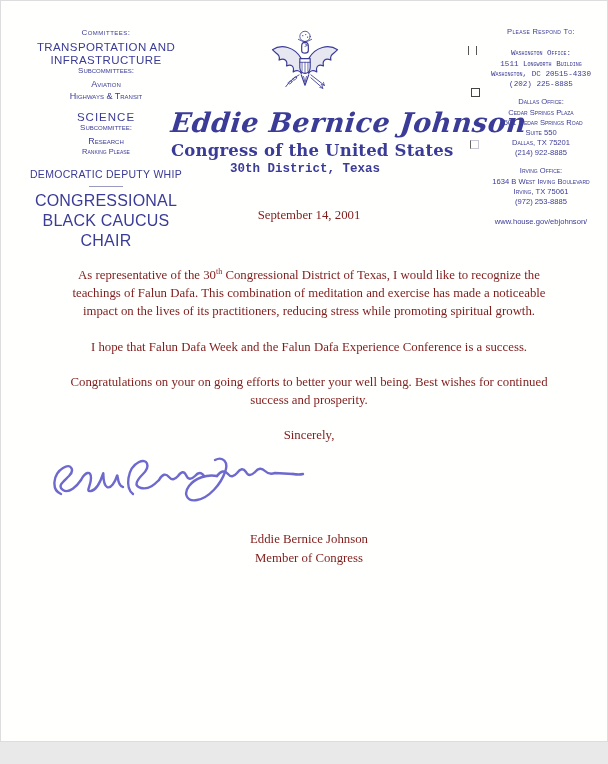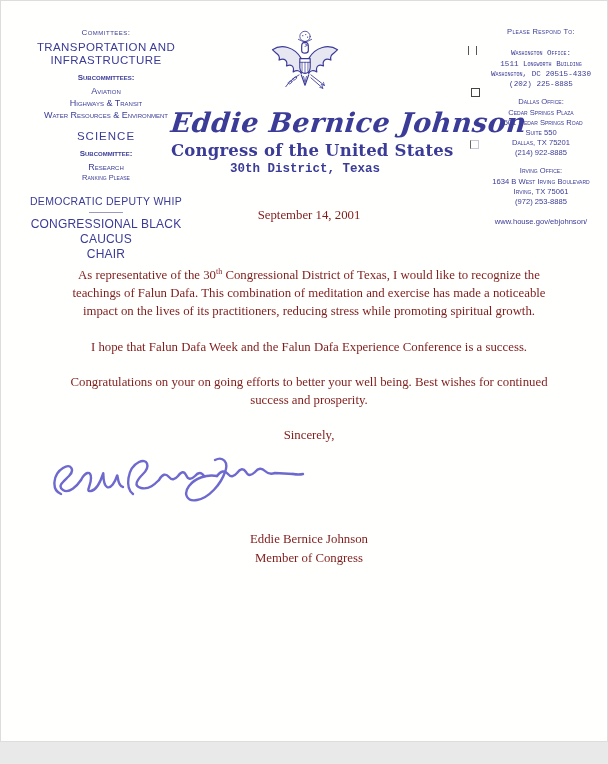--- a/index.html
+++ b/index.html
@@ -15,27 +15,27 @@
     color:#3b3b98;
   }
   
   .committees{
     position:absolute;left:6px;top:28px;width:198px;
     text-align:center;line-height:1.1;
   }
   .sc{font-variant:small-caps;}
   .c-head{font-size:8px;letter-spacing:.5px;margin-bottom:3px;}
   .c-main{font-size:11.5px;letter-spacing:.4px;line-height:1.15;}
-  .c-subhead{font-size:8px;margin-top:7px;margin-bottom:2px;font-weight:bold;}
+  .c-subhead{font-size:8px;margin-bottom:2px;}
   .c-item{font-size:9px;line-height:1.35;}
   .c-item-sm{font-size:7.5px;line-height:1.4;}
   .c-main2{font-size:11.5px;letter-spacing:1px;margin-top:9px;}
   .c-role{font-size:10.5px;letter-spacing:.3px;margin-top:12px;}
   .c-div{width:34px;height:1px;background:#9a9ac0;margin:5px auto 4px auto;}
-  .c-role2{font-size:12px;letter-spacing:.2px;line-height:1.25;}
+  .c-role2{font-size:16px;letter-spacing:.2px;line-height:1.25;}
   
   .center-head{
     position:absolute;left:170px;top:28px;width:268px;text-align:center;
   }
   .eagle{display:block;margin:0 auto;}
   .member-name{
     font-family:"DejaVu Serif","Liberation Serif",serif;
     font-style:italic;font-weight:bold;
     font-size:27px;letter-spacing:.5px;
     transform:skewX(-6deg);
@@ -86,21 +86,20 @@
 
   <div class="committees">
     <div class="c-head sc">Committees:</div>
     <div class="c-main">
       <div>TRANSPORTATION AND</div>
       <div>INFRASTRUCTURE</div>
     </div>
     <div class="c-subhead sc">Subcommittees:</div>
     <div class="c-item sc">Aviation</div>
     <div class="c-item sc">Highways &amp; Transit</div>
-    <div class="c-item sc">Water Resources &amp; Environment</div>
     <div class="c-main2">SCIENCE</div>
     <div class="c-subhead sc">Subcommittee:</div>
     <div class="c-item sc">Research</div>
     <div class="c-item-sm sc">Ranking Please</div>
     <div class="c-role">DEMOCRATIC DEPUTY WHIP</div>
     <div class="c-div"></div>
     <div class="c-role2">
       <div>CONGRESSIONAL BLACK CAUCUS</div>
       <div>CHAIR</div>
     </div>

